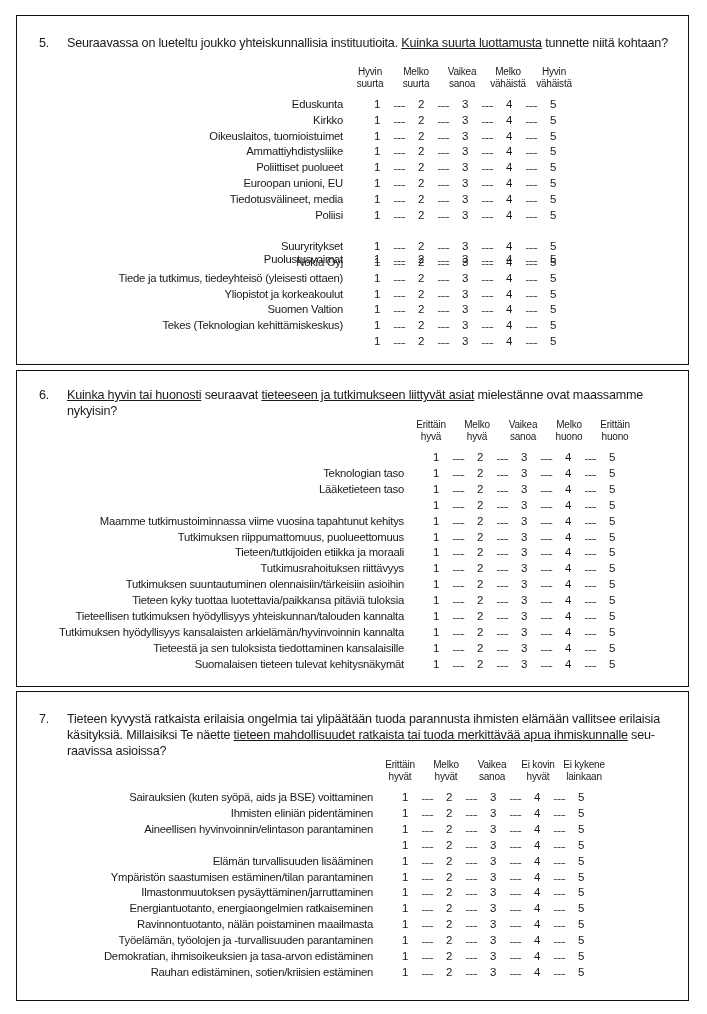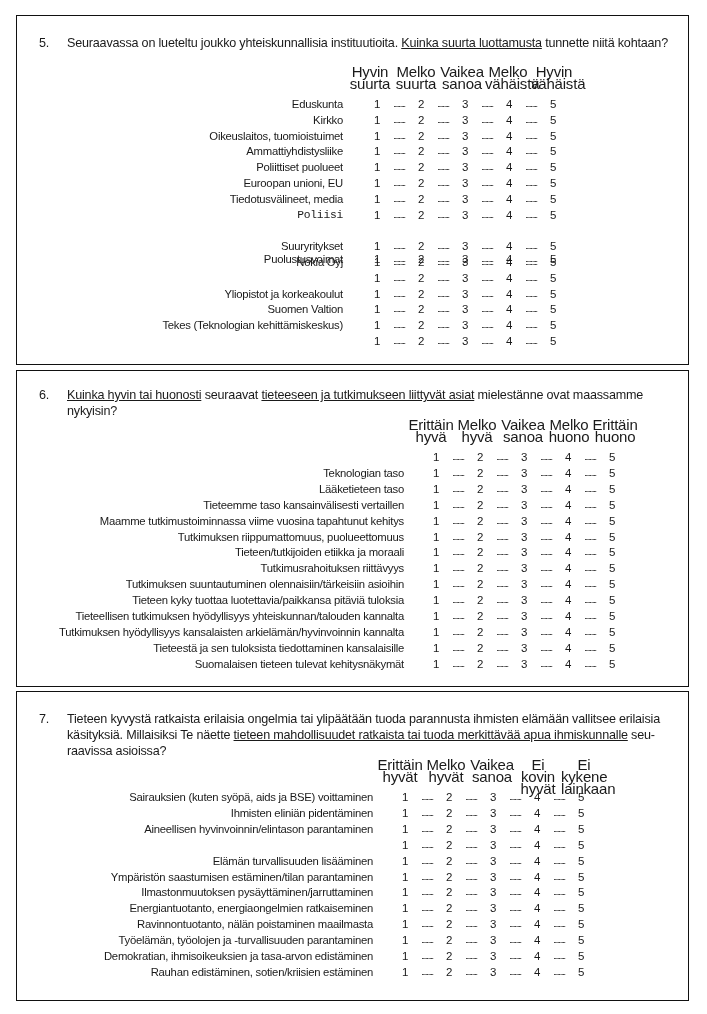--- a/index.html
+++ b/index.html
@@ -5,21 +5,21 @@
   html, body { margin: 0; padding: 0; background: #ffffff; }
   body { width: 707px; height: 1014px; position: relative; font-family: "Liberation Sans", sans-serif; color: #1a1a1a; overflow: hidden; }
   .box { position: absolute; left: 16px; width: 673px; border: 1.5px solid #111; box-sizing: border-box; }
   #q5 { top: 15px; height: 350px; }
   #q6 { top: 370px; height: 317px; }
   #q7 { top: 691px; height: 310px; }
   .qhead { position: absolute; left: 22px; right: 12px; font-size: 12.6px; line-height: 16px; letter-spacing: -0.2px; }
   .qnum { position: absolute; left: 0; top: 0; }
   .qtext { margin-left: 28px; }
   .u { text-decoration: underline; }
-  .scalehdr { position: absolute; font-size: 15px; line-height: 12px; display: flex; letter-spacing: -0.2px; }
+  .scalehdr { position: absolute; font-size: 10px; line-height: 12px; display: flex; letter-spacing: -0.2px; }
   .scalehdr span { display: block; text-align: center; width: 46px; }
   .row { position: absolute; left: 0; height: 16px; font-size: 11.3px; line-height: 16px; letter-spacing: -0.25px; }
   .lbl { position: absolute; text-align: right; white-space: nowrap; }
   .scale { position: absolute; white-space: nowrap; font-size: 11.5px; }
   .scale .n { display: inline-block; width: 10px; text-align: center; }
   .scale .d { display: inline-block; width: 34px; text-align: center; letter-spacing: -1.2px; font-size: 9px; vertical-align: 1px; }
 </style>
 </head>
 <body>
 
@@ -75,36 +75,37 @@
     </div>
     <div class="row" style="top: 159px; width: 100%;">
       <span class="lbl" style="right: 345px;">Euroopan unioni, EU</span>
       <span class="scale" style="left: 355px;"><span class="n">1</span><span class="d">.........</span><span class="n">2</span><span class="d">.........</span><span class="n">3</span><span class="d">.........</span><span class="n">4</span><span class="d">.........</span><span class="n">5</span></span>
     </div>
     <div class="row" style="top: 174.8px; width: 100%;">
       <span class="lbl" style="right: 345px;">Tiedotusvälineet, media</span>
       <span class="scale" style="left: 355px;"><span class="n">1</span><span class="d">.........</span><span class="n">2</span><span class="d">.........</span><span class="n">3</span><span class="d">.........</span><span class="n">4</span><span class="d">.........</span><span class="n">5</span></span>
     </div>
     <div class="row" style="top: 190.6px; width: 100%;">
-      <span class="lbl" style="right: 345px; font-family: Liberation Mono, monospace;">Poliisi</span>
+      <span class="lbl" style="right: 345px;">Poliisi</span>
       <span class="scale" style="left: 355px;"><span class="n">1</span><span class="d">.........</span><span class="n">2</span><span class="d">.........</span><span class="n">3</span><span class="d">.........</span><span class="n">4</span><span class="d">.........</span><span class="n">5</span></span>
     </div>
     <div class="row" style="top: 207px; width: 100%; margin-top: 28px;">
       <span class="lbl" style="right: 345px;">Puolustusvoimat</span>
       <span class="scale" style="left: 355px;"><span class="n">1</span><span class="d">.........</span><span class="n">2</span><span class="d">.........</span><span class="n">3</span><span class="d">.........</span><span class="n">4</span><span class="d">.........</span><span class="n">5</span></span>
     </div>
     <div class="row" style="top: 222.2px; width: 100%;">
       <span class="lbl" style="right: 345px;">Suuryritykset</span>
       <span class="scale" style="left: 355px;"><span class="n">1</span><span class="d">.........</span><span class="n">2</span><span class="d">.........</span><span class="n">3</span><span class="d">.........</span><span class="n">4</span><span class="d">.........</span><span class="n">5</span></span>
     </div>
     <div class="row" style="top: 238px; width: 100%;">
       <span class="lbl" style="right: 345px;">Nokia Oyj</span>
       <span class="scale" style="left: 355px;"><span class="n">1</span><span class="d">.........</span><span class="n">2</span><span class="d">.........</span><span class="n">3</span><span class="d">.........</span><span class="n">4</span><span class="d">.........</span><span class="n">5</span></span>
     </div>
     <div class="row" style="top: 253.8px; width: 100%;">
+      <span class="lbl" style="right: 345px;">Tiede ja tutkimus, tiedeyhteisö (yleisesti ottaen)</span>
       <span class="scale" style="left: 355px;"><span class="n">1</span><span class="d">.........</span><span class="n">2</span><span class="d">.........</span><span class="n">3</span><span class="d">.........</span><span class="n">4</span><span class="d">.........</span><span class="n">5</span></span>
     </div>
     <div class="row" style="top: 269.6px; width: 100%;">
       <span class="lbl" style="right: 345px;">Yliopistot ja korkeakoulut</span>
       <span class="scale" style="left: 355px;"><span class="n">1</span><span class="d">.........</span><span class="n">2</span><span class="d">.........</span><span class="n">3</span><span class="d">.........</span><span class="n">4</span><span class="d">.........</span><span class="n">5</span></span>
     </div>
     <div class="row" style="top: 285.4px; width: 100%;">
       <span class="lbl" style="right: 345px;">Suomen Valtion</span>
       <span class="scale" style="left: 355px;"><span class="n">1</span><span class="d">.........</span><span class="n">2</span><span class="d">.........</span><span class="n">3</span><span class="d">.........</span><span class="n">4</span><span class="d">.........</span><span class="n">5</span></span>
     </div>
@@ -152,21 +153,20 @@
     </div>
     <div class="row" style="top: 93.9px; width: 100%;">
       <span class="lbl" style="right: 284px;">Teknologian taso</span>
       <span class="scale" style="left: 414px;"><span class="n">1</span><span class="d">.........</span><span class="n">2</span><span class="d">.........</span><span class="n">3</span><span class="d">.........</span><span class="n">4</span><span class="d">.........</span><span class="n">5</span></span>
     </div>
     <div class="row" style="top: 109.8px; width: 100%;">
       <span class="lbl" style="right: 284px;">Lääketieteen taso</span>
       <span class="scale" style="left: 414px;"><span class="n">1</span><span class="d">.........</span><span class="n">2</span><span class="d">.........</span><span class="n">3</span><span class="d">.........</span><span class="n">4</span><span class="d">.........</span><span class="n">5</span></span>
     </div>
     <div class="row" style="top: 125.7px; width: 100%;">
-      <span class="lbl" style="right: 284px;">Tieteemme taso kansainvälisesti vertaillen</span>
       <span class="scale" style="left: 414px;"><span class="n">1</span><span class="d">.........</span><span class="n">2</span><span class="d">.........</span><span class="n">3</span><span class="d">.........</span><span class="n">4</span><span class="d">.........</span><span class="n">5</span></span>
     </div>
     <div class="row" style="top: 141.6px; width: 100%;">
       <span class="lbl" style="right: 284px;">Maamme tutkimustoiminnassa viime vuosina tapahtunut kehitys</span>
       <span class="scale" style="left: 414px;"><span class="n">1</span><span class="d">.........</span><span class="n">2</span><span class="d">.........</span><span class="n">3</span><span class="d">.........</span><span class="n">4</span><span class="d">.........</span><span class="n">5</span></span>
     </div>
     <div class="row" style="top: 157.5px; width: 100%;">
       <span class="lbl" style="right: 284px;">Tutkimuksen riippumattomuus, puolueettomuus</span>
       <span class="scale" style="left: 414px;"><span class="n">1</span><span class="d">.........</span><span class="n">2</span><span class="d">.........</span><span class="n">3</span><span class="d">.........</span><span class="n">4</span><span class="d">.........</span><span class="n">5</span></span>
     </div>

